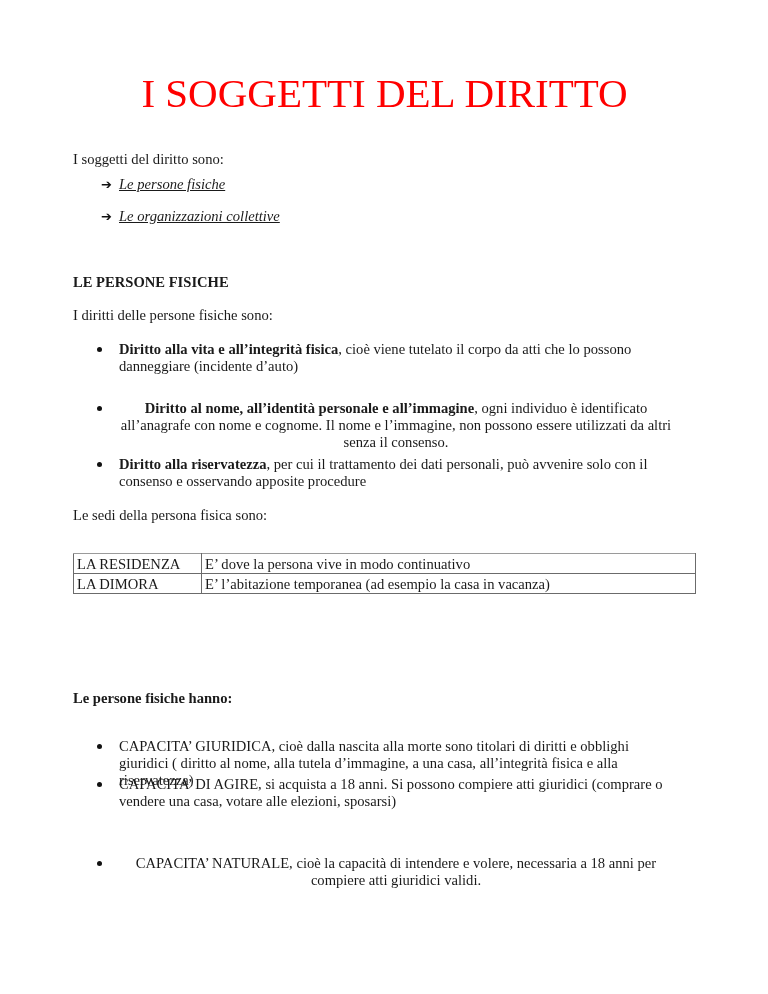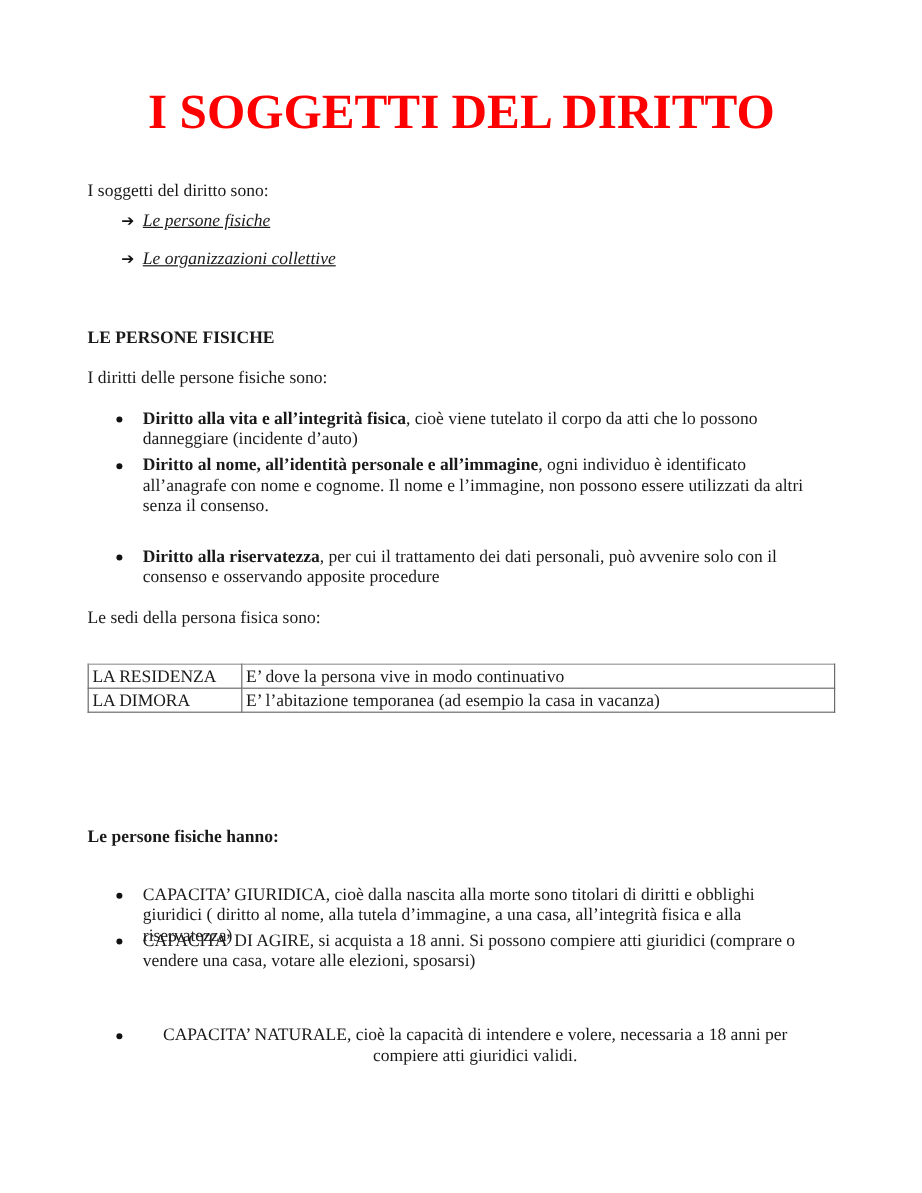--- a/index.html
+++ b/index.html
@@ -23,21 +23,21 @@
       top: 0;
       width: 623px;
     }
     .title {
       position: absolute;
       left: 0;
       top: 70px;
       width: 623px;
       text-align: center;
       color: #ff0000;
-      font-weight: bold;
+      font-weight: normal;
       font-size: 41px;
       line-height: 46px;
       margin: 0;
       letter-spacing: 0px;
     }
     .abs { position: absolute; }
     .intro { top: 151px; left: 0; }
     .arrow-item {
       position: absolute;
       left: 28px;
@@ -126,21 +126,21 @@
 
   <div class="abs h-section">LE PERSONE FISICHE</div>
 
   <div class="abs" style="top:307px; left:0;">I diritti  delle persone fisiche sono:</div>
 
   <div class="bullet" style="top:341px;">
     <span class="dot"></span>
     <span class="text"><b>Diritto alla vita e all’integrità fisica</b><span>, cioè viene tutelato il corpo da atti che lo possono danneggiare (incidente d’auto)</span></span>
   </div>
 
-  <div class="bullet" style="top:380px;">
+  <div class="bullet" style="top:400px;text-align:center;">
     <span class="dot"></span>
     <span class="text"><b>Diritto al nome, all’identità personale e all’immagine</b><span>, ogni individuo è identificato all’anagrafe con nome e cognome. Il nome e l’immagine, non possono essere utilizzati da altri senza il consenso.</span></span>
   </div>
 
   <div class="bullet" style="top:456px;">
     <span class="dot"></span>
     <span class="text"><b>Diritto alla riservatezza</b><span>, per cui il trattamento dei dati personali, può avvenire solo con il consenso e osservando apposite procedure</span></span>
   </div>
 
   <div class="abs" style="top:507px; left:0;">Le sedi della persona fisica sono:</div>

